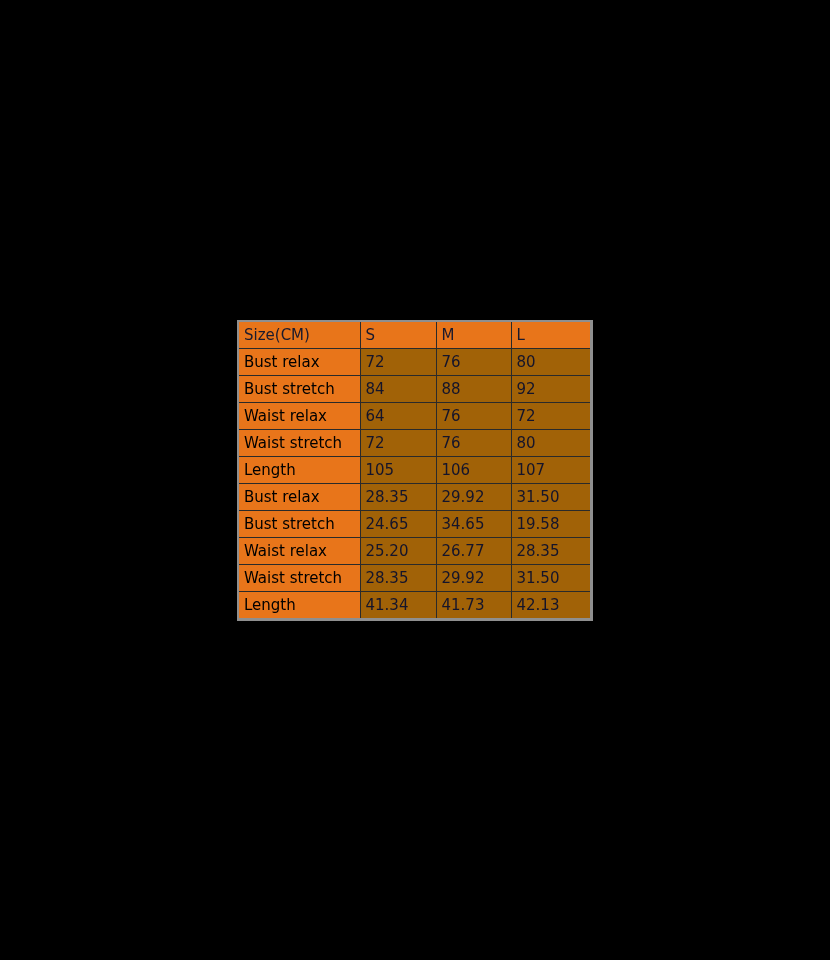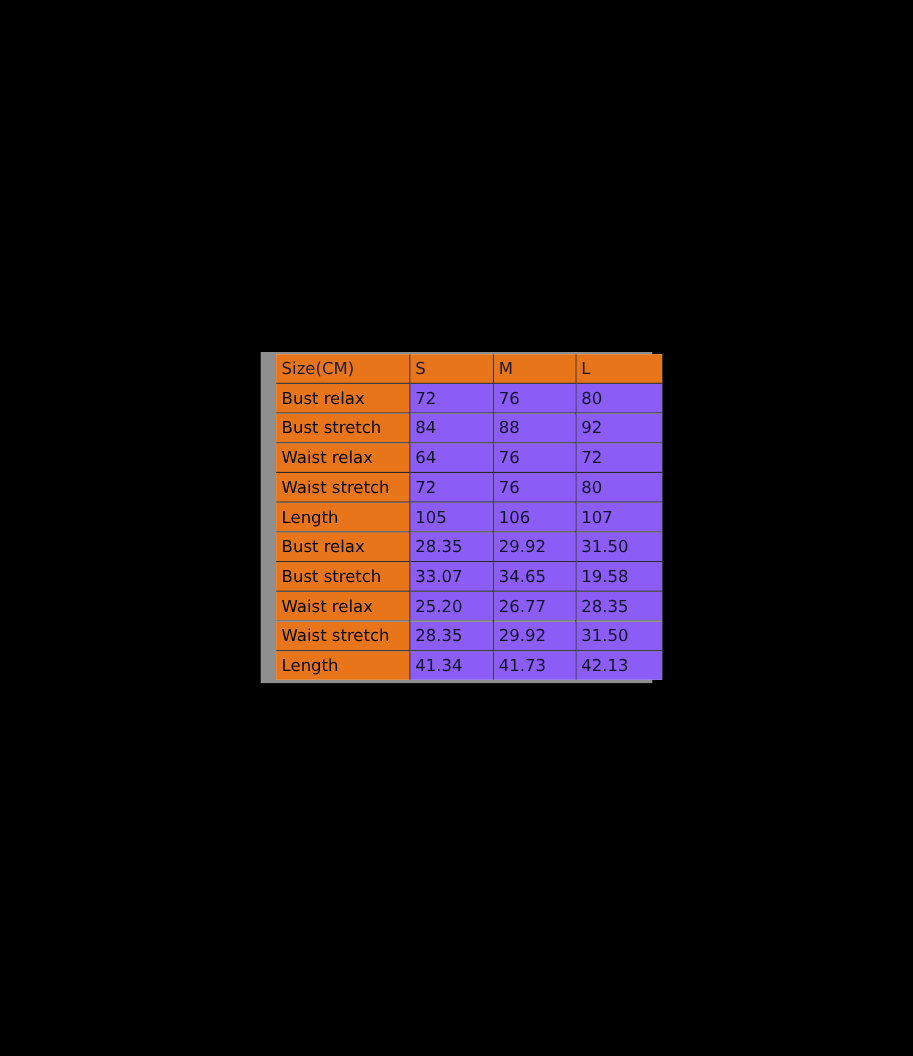--- a/index.html
+++ b/index.html
@@ -24,41 +24,40 @@
     background: #8f8f8f;
     padding: 2px 3px 3px 2px;
     box-sizing: border-box;
   }
 
   table.size-table {
     border-collapse: collapse;
     table-layout: fixed;
     width: 351px;
     background: #ffffff;
-    margin-left: 12px;
   }
 
   table.size-table col.c-label { width: 121px; }
   table.size-table col.c-s     { width: 76px; }
   table.size-table col.c-m     { width: 75px; }
   table.size-table col.c-l     { width: 79px; }
 
   table.size-table td {
     height: 26px;
     padding: 0 0 0 5px;
     margin: 0;
     font-size: 15px;
     line-height: 26px;
     color: #14142b;
     font-weight: 400;
     white-space: nowrap;
     overflow: hidden;
     border-right: 1px solid #2a2a2a;
     border-bottom: 1px solid #2a2a2a;
-    background: #8b5cf6;
+    background: #a16207;
     box-sizing: border-box;
   }
 
   table.size-table tr td:last-child {
     border-right: none;
   }
   table.size-table tr:last-child td {
     border-bottom: none;
   }
 
@@ -132,21 +131,21 @@
 
       <tr>
         <td class="label-cell">Bust relax</td>
         <td>28.35</td>
         <td>29.92</td>
         <td>31.50</td>
       </tr>
 
       <tr>
         <td class="label-cell">Bust stretch</td>
-        <td>33.07</td>
+        <td>24.65</td>
         <td>34.65</td>
         <td>19.58</td>
       </tr>
 
       <tr>
         <td class="label-cell">Waist relax</td>
         <td>25.20</td>
         <td>26.77</td>
         <td>28.35</td>
       </tr>

